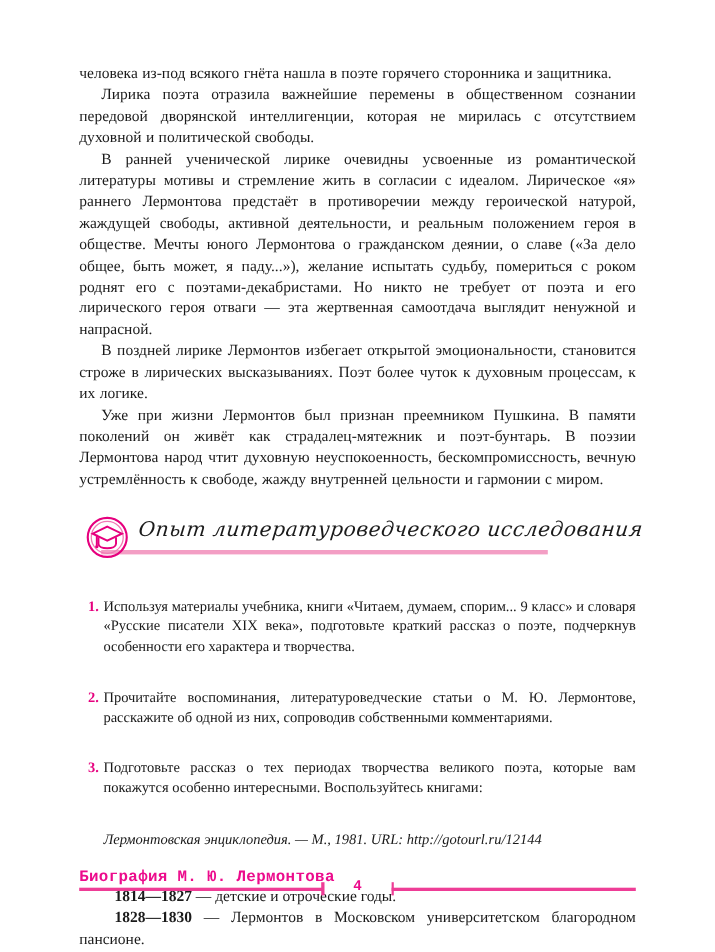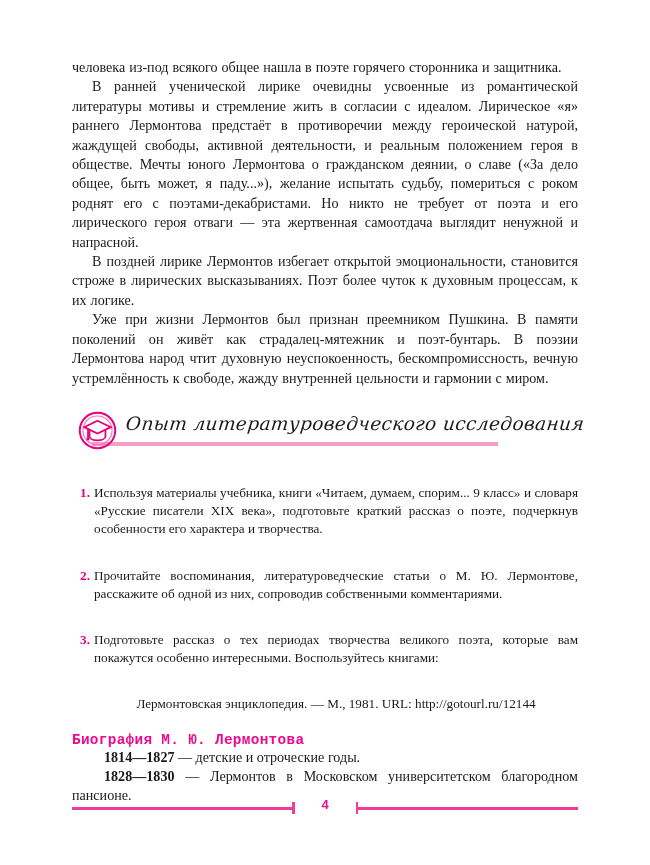--- a/index.html
+++ b/index.html
@@ -89,21 +89,21 @@
     position: absolute;
     left: 0;
     top: 0;
     width: 18px;
     text-align: right;
     color: #e6007e;
     font-weight: bold;
     font-size: 13.2px;
   }
   .task-line { display: block; margin-top: 28px; }
-  .task-line.nowrap { text-align: center; }
+  .task-line.nowrap { text-align: left; font-style: italic; }
   .spaced { letter-spacing: 1.6px; }
 
   
   .bio-title {
     margin-top: 18px;
     font-family: Liberation Mono, monospace;
     font-weight: bold;
     font-size: 14.4px;
     color: #ec0b8c;
     letter-spacing: 0.3px;
@@ -152,21 +152,22 @@
     font-weight: bold;
     font-size: 13px;
     color: #ec0b8c;
   }
 </style>
 </head>
 <body>
 
 <div class="page">
 
-  <p class="para first">человека из-под всякого общее нашла в поэте горячего сторонника и защитника.</p>
+  <p class="para first">человека из-под всякого гнёта нашла в поэте горячего сторонника и защитника.</p>
+  <p class="para indent">Лирика поэта отразила важнейшие перемены в общественном сознании передовой дворянской интеллигенции, которая не мирилась с отсутствием духовной и политической свободы.</p>
   <p class="para indent">В ранней ученической лирике очевидны усвоенные из романтической литературы мотивы и стремление жить в согласии с идеалом. Лирическое «я» раннего Лермонтова предстаёт в противоречии между героической натурой, жаждущей свободы, активной деятельности, и реальным положением героя в обществе. Мечты юного Лермонтова о гражданском деянии, о славе («За дело общее, быть может, я паду...»), желание испытать судьбу, помериться с роком роднят его с поэтами-декабристами. Но никто не требует от поэта и его лирического героя отваги — эта жертвенная самоотдача выглядит ненужной и напрасной.</p>
   <p class="para indent">В поздней лирике Лермонтов избегает открытой эмоциональности, становится строже в лирических высказываниях. Поэт более чуток к духовным процессам, к их логике.</p>
   <p class="para indent">Уже при жизни Лермонтов был признан преемником Пушкина. В памяти поколений он живёт как страдалец-мятежник и поэт-бунтарь. В поэзии Лермонтова народ чтит духовную неуспокоенность, бескомпромиссность, вечную устремлённость к свободе, жажду внутренней цельности и гармонии с миром.</p>
 
   <div class="rubric">
     <div class="rubric-underline"></div>
     <span class="rubric-icon">
       <svg viewBox="0 0 44 44" width="39" height="39">
         <circle cx="22" cy="22" r="20" fill="none" stroke="#e6007e" stroke-width="2.2"></circle>
         <circle cx="22" cy="22" r="16.4" fill="none" stroke="#f07ab4" stroke-width="1.3"></circle>

